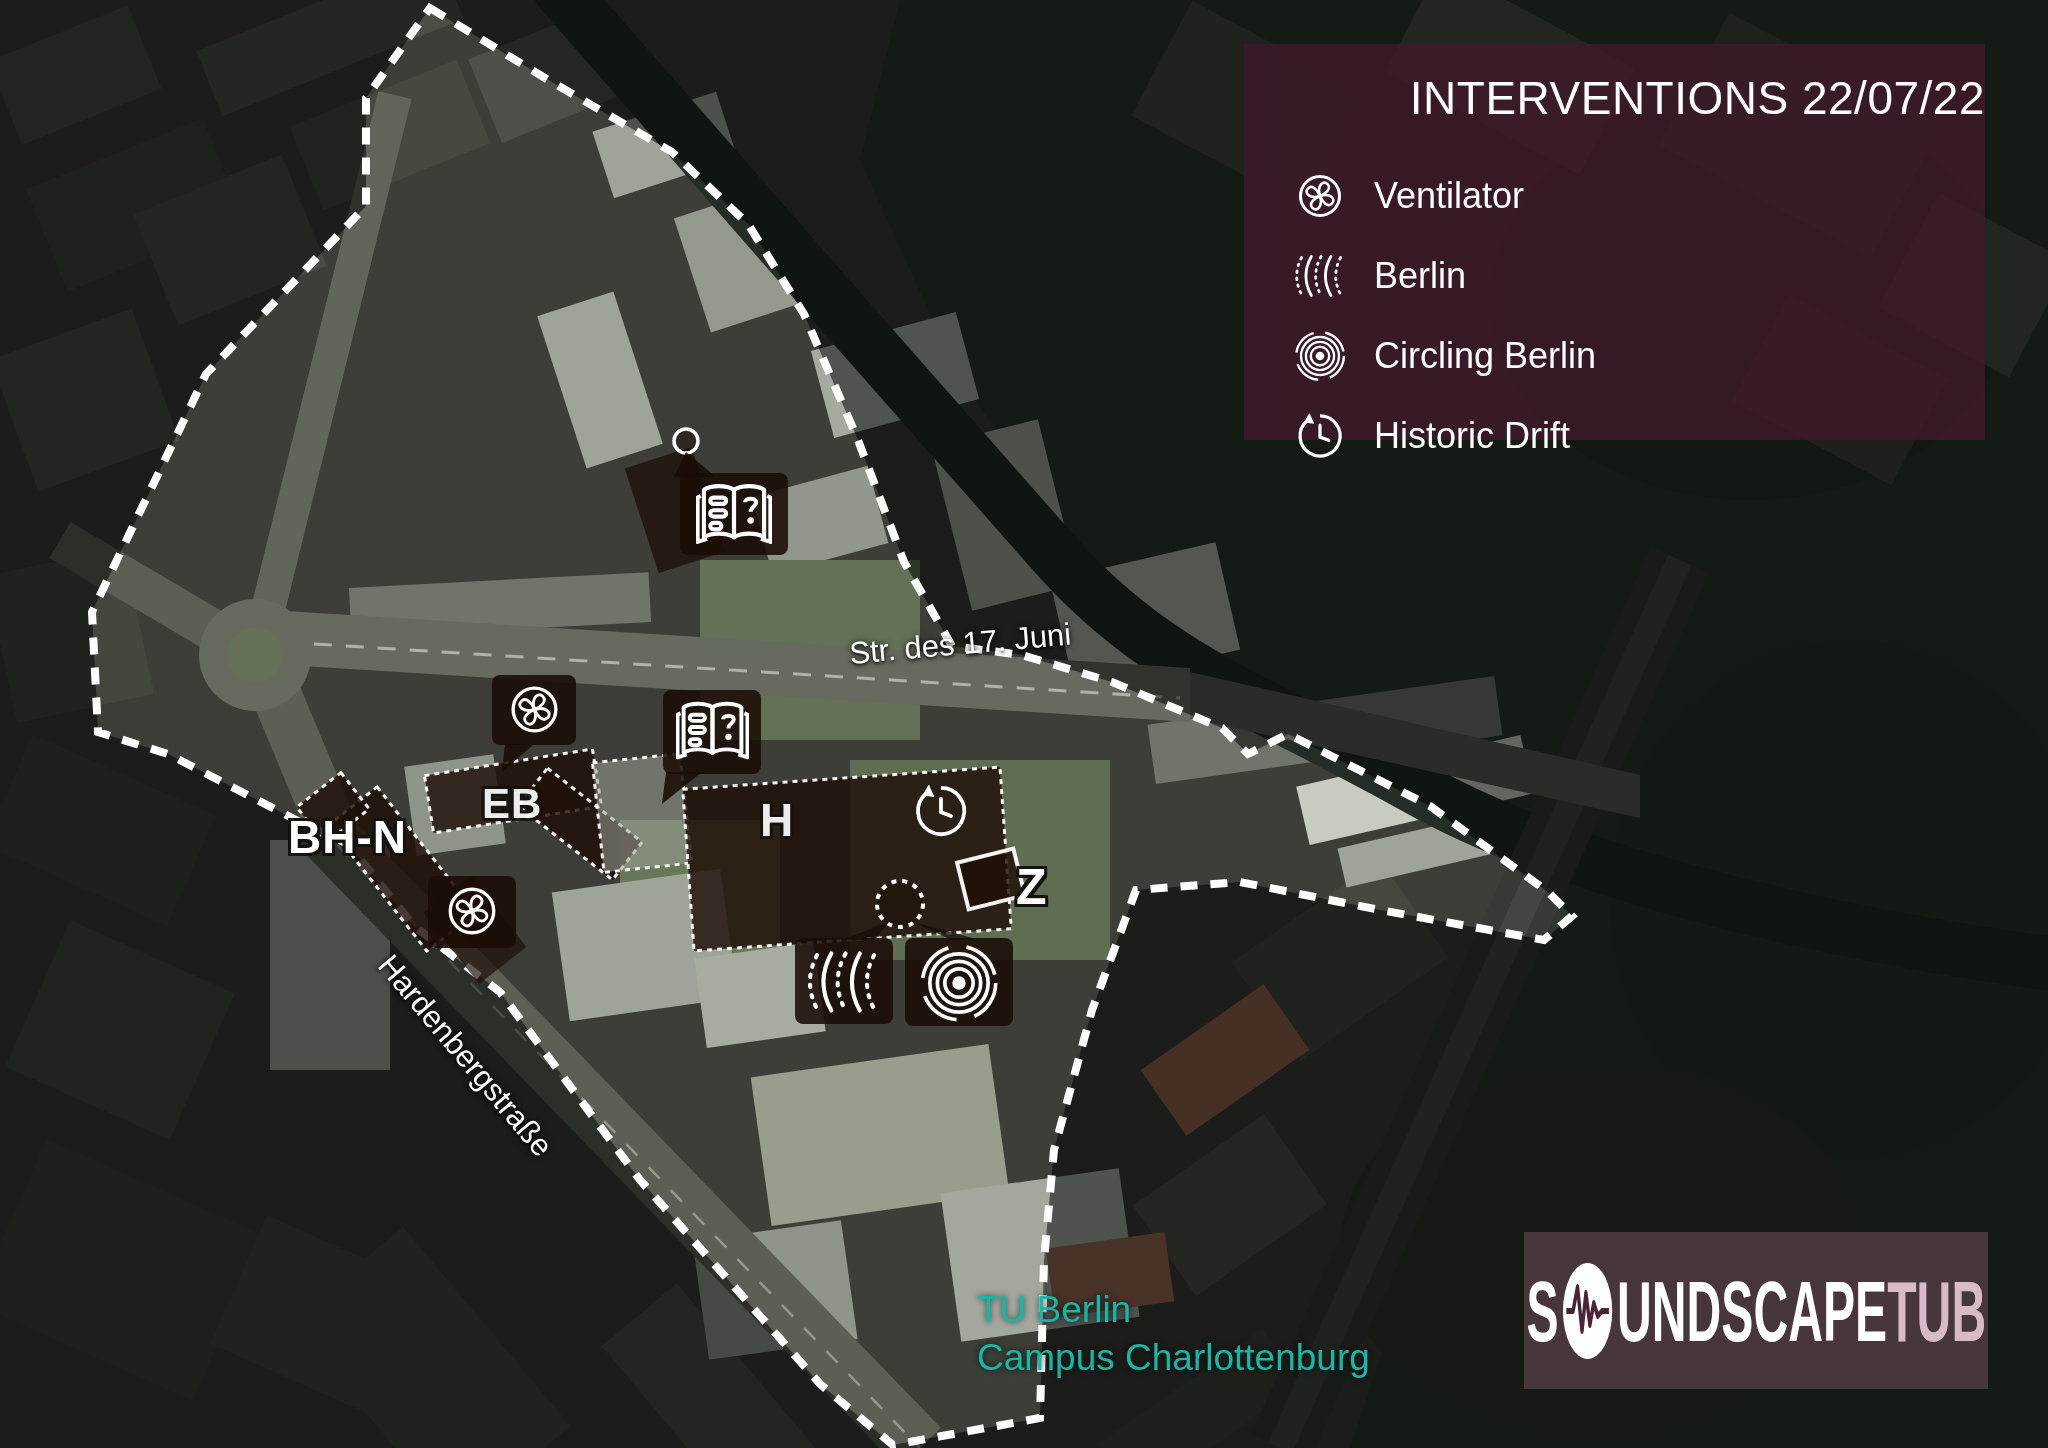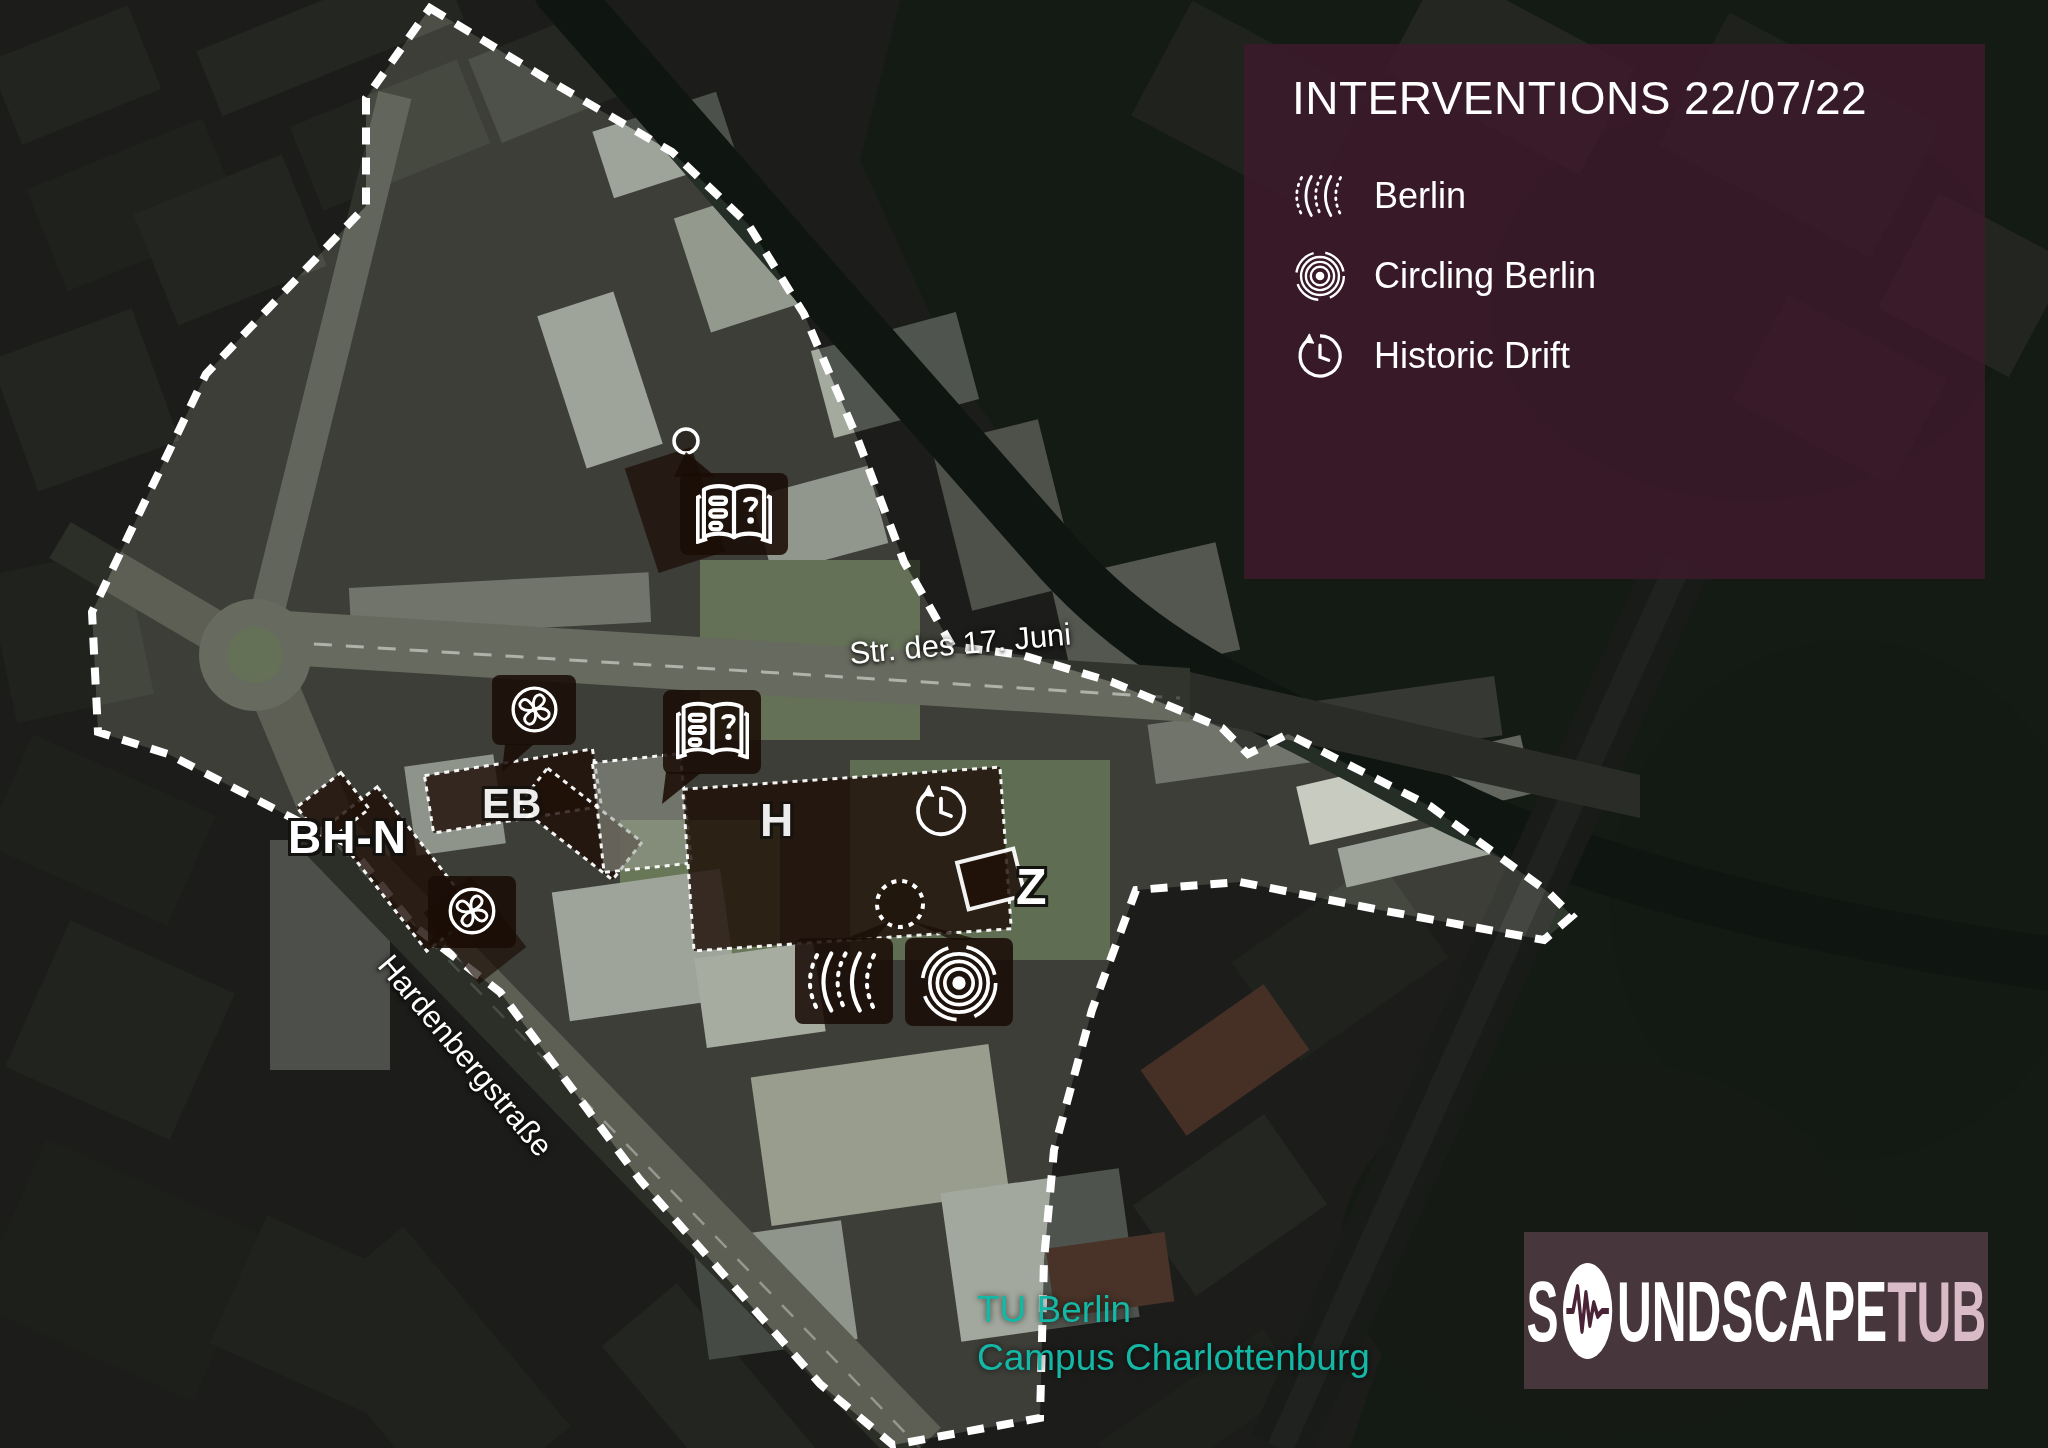--- a/index.html
+++ b/index.html
@@ -9,22 +9,22 @@
   .abs{position:absolute;}
   
   .bld-label{color:#fff;font-weight:700;letter-spacing:1px;
     text-shadow:-3px -3px 0 #15130f,3px -3px 0 #15130f,-3px 3px 0 #15130f,3px 3px 0 #15130f,
                 0 -3px 0 #15130f,0 3px 0 #15130f,-3px 0 0 #15130f,3px 0 0 #15130f;}
   .street-label{color:#fff;font-weight:500;
     text-shadow:0 0 6px rgba(0,0,0,.85),0 2px 3px rgba(0,0,0,.6);white-space:nowrap;}
   .caption{color:#14b8a6;font-size:37px;line-height:1.3;font-weight:400;
     text-shadow:0 0 6px rgba(0,0,0,.7);}
   
-  .legend{left:1244px;top:44px;width:741px;height:535px;background:var(--legend-bg);
-          padding:26px 0 0 48px;box-sizing:border-box;}
+  .legend{left:1244px;top:44px;width:741px;height:396px;background:var(--legend-bg);
+          padding:26px 0 0 48px;box-sizing:border-box;text-align:right;}
   .legend-title{color:#fff;font-size:46px;font-weight:500;letter-spacing:.5px;line-height:56px;}
   .legend-rows{display:flex;flex-direction:column;gap:28px;margin-top:44px;}
   .legend-row{display:flex;align-items:center;height:52px;}
   .legend-ic{width:56px;height:56px;flex:0 0 56px;margin-right:26px;display:flex;
              align-items:center;justify-content:center;}
   .legend-label{color:#fff;font-size:36px;font-weight:400;}
   
   .logo{left:1524px;top:1232px;width:464px;height:157px;background:var(--logo-bg);
         display:flex;align-items:center;justify-content:center;}
   .logo-inner{display:flex;align-items:center;transform:scaleX(.56);transform-origin:center;
@@ -257,20 +257,28 @@
   <div>TU Berlin</div>
   <div>Campus Charlottenburg</div>
 </div>
 
 <div class="abs legend">
   <div class="legend-title">INTERVENTIONS 22/07/22</div>
   <div class="legend-rows">
     <div class="legend-row">
       <span class="legend-ic">
         <svg width="52" height="52" viewBox="0 0 48 48">
+              <use href="#i-fan"></use>
+            </svg>
+          </span>
+      <span class="legend-label">Ventilator</span>
+    </div>
+    <div class="legend-row">
+      <span class="legend-ic">
+        <svg width="52" height="52" viewBox="0 0 48 48">
               <use href="#i-verb"></use>
             </svg>
           </span>
       <span class="legend-label">Berlin</span>
     </div>
     <div class="legend-row">
       <span class="legend-ic">
         <svg width="52" height="52" viewBox="0 0 48 48">
               <use href="#i-circ"></use>
             </svg>

